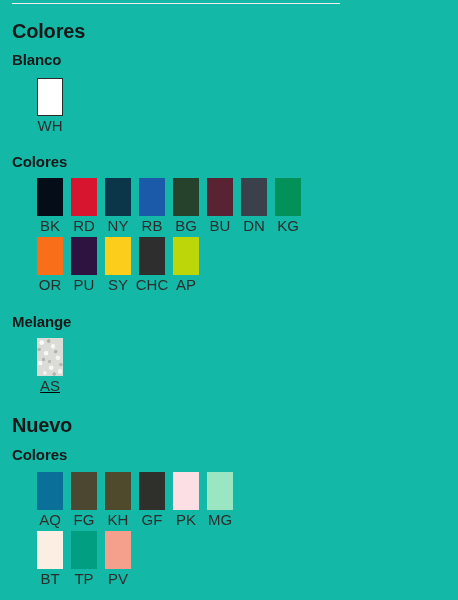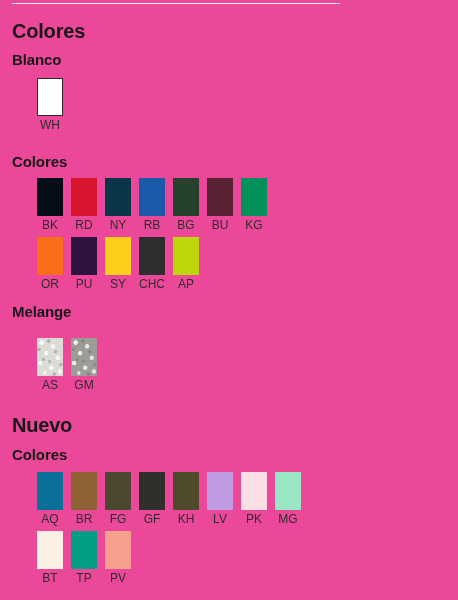--- a/index.html
+++ b/index.html
@@ -13,21 +13,21 @@
     position: relative;
     overflow: hidden;
     font-family: "Liberation Sans", sans-serif;
     -webkit-font-smoothing: antialiased;
   }
 
   #page {
     position: relative;
     width: 458px;
     height: 600px;
-    background: #ec4899;
+    background: #14b8a6;
   }
 
   
   .top-divider {
     position: absolute;
     left: 12px;
     top: 3px;
     width: 328px;
     height: 1px;
     background: #eeeeef;
@@ -84,21 +84,21 @@
   .swatch-chip {
     width: 26px;
     height: 38px;
     box-sizing: border-box;
     display: block;
   }
   .swatch-chip.bordered {
     border: 1px solid #2b2b2b;
   }
   .swatch-label {
-    font-size: 12px;
+    font-size: 15px;
     color: #2d2d2d;
     margin-top: 4px;
     line-height: 11px;
     white-space: nowrap;
     font-family: "Liberation Sans", sans-serif;
   }
   
   .swatch-chip.melange {
     position: relative;
     overflow: hidden;
@@ -173,20 +173,24 @@
               </div>
               <div class="swatch-cell">
                 <span class="swatch-chip" style="background: rgb(38, 65, 44);"></span>
                 <span class="swatch-label">BG</span>
               </div>
               <div class="swatch-cell">
                 <span class="swatch-chip" style="background: rgb(90, 35, 52);"></span>
                 <span class="swatch-label">BU</span>
               </div>
               <div class="swatch-cell">
+                <span class="swatch-chip" style="background: rgb(59, 65, 74);"></span>
+                <span class="swatch-label">DN</span>
+              </div>
+              <div class="swatch-cell">
                 <span class="swatch-chip" style="background: rgb(2, 145, 89);"></span>
                 <span class="swatch-label">KG</span>
               </div>
             </div>
             <div class="swatch-row" style="margin-top: 6px;">
               <div class="swatch-cell">
                 <span class="swatch-chip" style="background: rgb(249, 110, 24);"></span>
                 <span class="swatch-label">OR</span>
               </div>
               <div class="swatch-cell">
@@ -200,62 +204,50 @@
               <div class="swatch-cell">
                 <span class="swatch-chip" style="background: rgb(46, 46, 46);"></span>
                 <span class="swatch-label">CHC</span>
               </div>
               <div class="swatch-cell">
                 <span class="swatch-chip" style="background: rgb(188, 214, 10);"></span>
                 <span class="swatch-label">AP</span>
               </div>
             </div>
           </div>
-          <h2 class="sub-title" style="position: absolute; left: 12px; top: 304px;">Melange</h2>
+          <h2 class="sub-title" style="position: absolute; left: 12px; top: 314px;">Melange</h2>
           <div class="swatch-rows" style="position: absolute; left: 37px; top: 338px;">
-            <div class="swatch-row" style="margin-top: 0px;">
+            <div class="swatch-row" style="margin-top: 0px; text-decoration: underline;">
               <div class="swatch-cell">
                 <span class="swatch-chip melange" style="background: rgb(220, 220, 214);"></span>
                 <span class="swatch-label">AS</span>
-              </div>
-              <div class="swatch-cell">
-                <span class="swatch-chip melange" style="background: rgb(157, 157, 151);"></span>
-                <span class="swatch-label">GM</span>
               </div>
             </div>
           </div>
         </div>
         <div class="section">
           <h1 class="big-title" style="position: absolute; left: 12px; top: 414px;">Nuevo</h1>
           <h2 class="sub-title" style="position: absolute; left: 12px; top: 447px;">Colores</h2>
           <div class="swatch-rows" style="position: absolute; left: 37px; top: 472px;">
             <div class="swatch-row" style="margin-top: 0px;">
               <div class="swatch-cell">
                 <span class="swatch-chip" style="background: rgb(10, 112, 153);"></span>
                 <span class="swatch-label">AQ</span>
               </div>
               <div class="swatch-cell">
-                <span class="swatch-chip" style="background: rgb(141, 98, 52);"></span>
-                <span class="swatch-label">BR</span>
-              </div>
-              <div class="swatch-cell">
                 <span class="swatch-chip" style="background: rgb(75, 71, 48);"></span>
                 <span class="swatch-label">FG</span>
               </div>
               <div class="swatch-cell">
+                <span class="swatch-chip" style="background: rgb(79, 74, 44);"></span>
+                <span class="swatch-label">KH</span>
+              </div>
+              <div class="swatch-cell">
                 <span class="swatch-chip" style="background: rgb(47, 47, 44);"></span>
                 <span class="swatch-label">GF</span>
-              </div>
-              <div class="swatch-cell">
-                <span class="swatch-chip" style="background: rgb(79, 74, 44);"></span>
-                <span class="swatch-label">KH</span>
-              </div>
-              <div class="swatch-cell">
-                <span class="swatch-chip" style="background: rgb(191, 156, 226);"></span>
-                <span class="swatch-label">LV</span>
               </div>
               <div class="swatch-cell">
                 <span class="swatch-chip" style="background: rgb(251, 223, 228);"></span>
                 <span class="swatch-label">PK</span>
               </div>
               <div class="swatch-cell">
                 <span class="swatch-chip" style="background: rgb(154, 230, 194);"></span>
                 <span class="swatch-label">MG</span>
               </div>
             </div>

